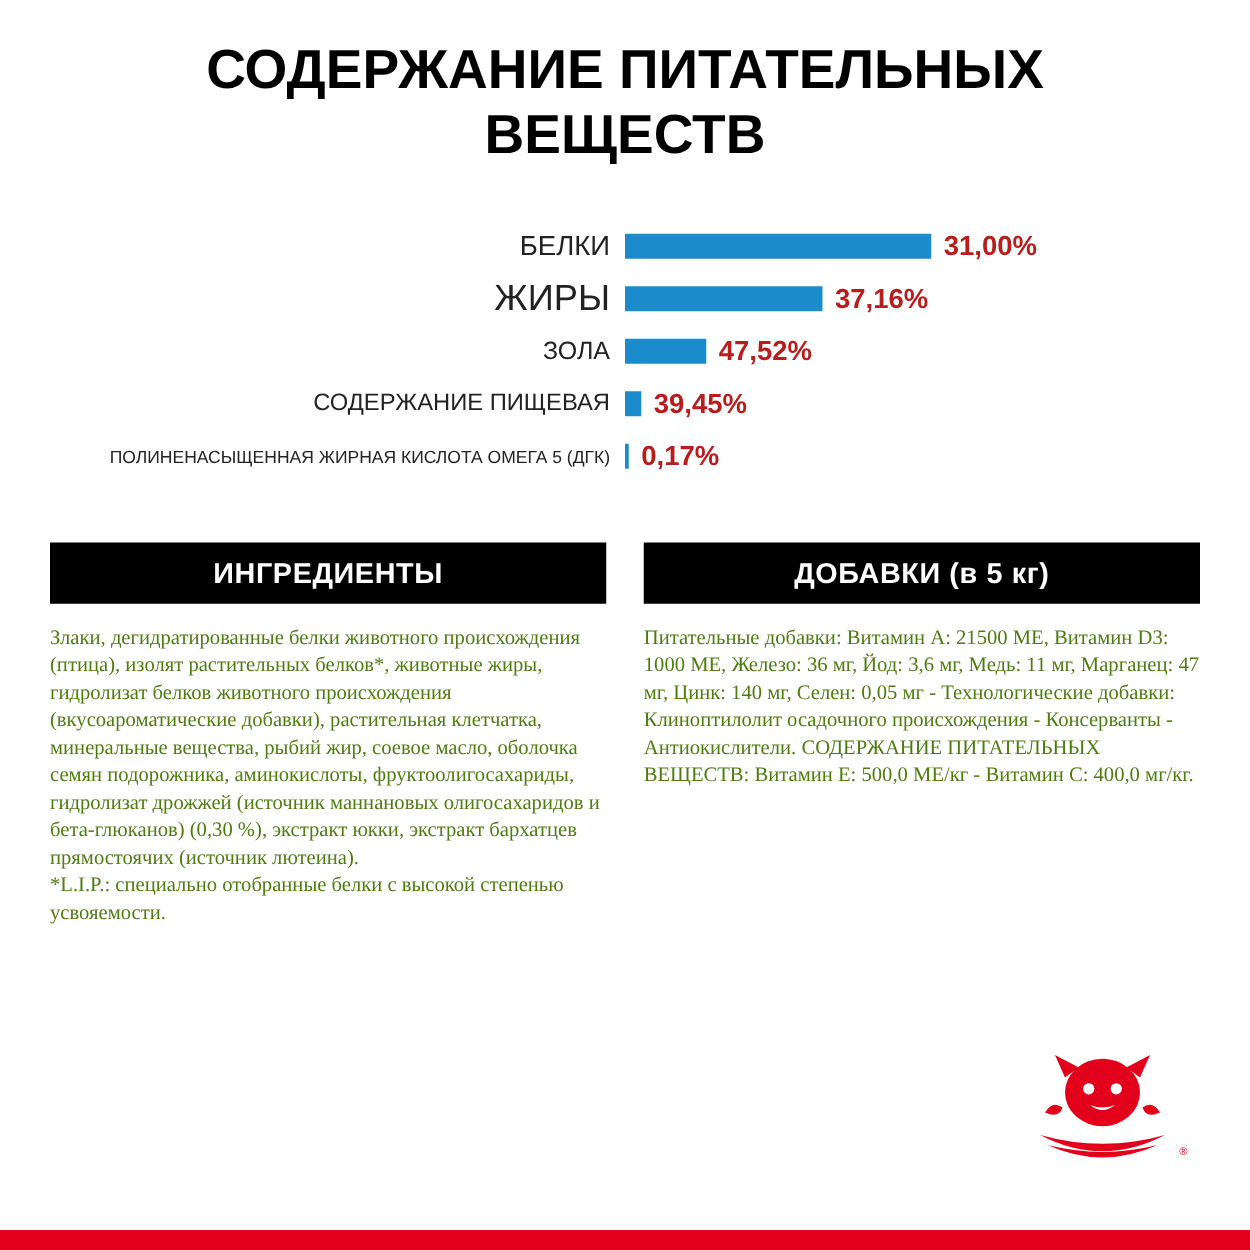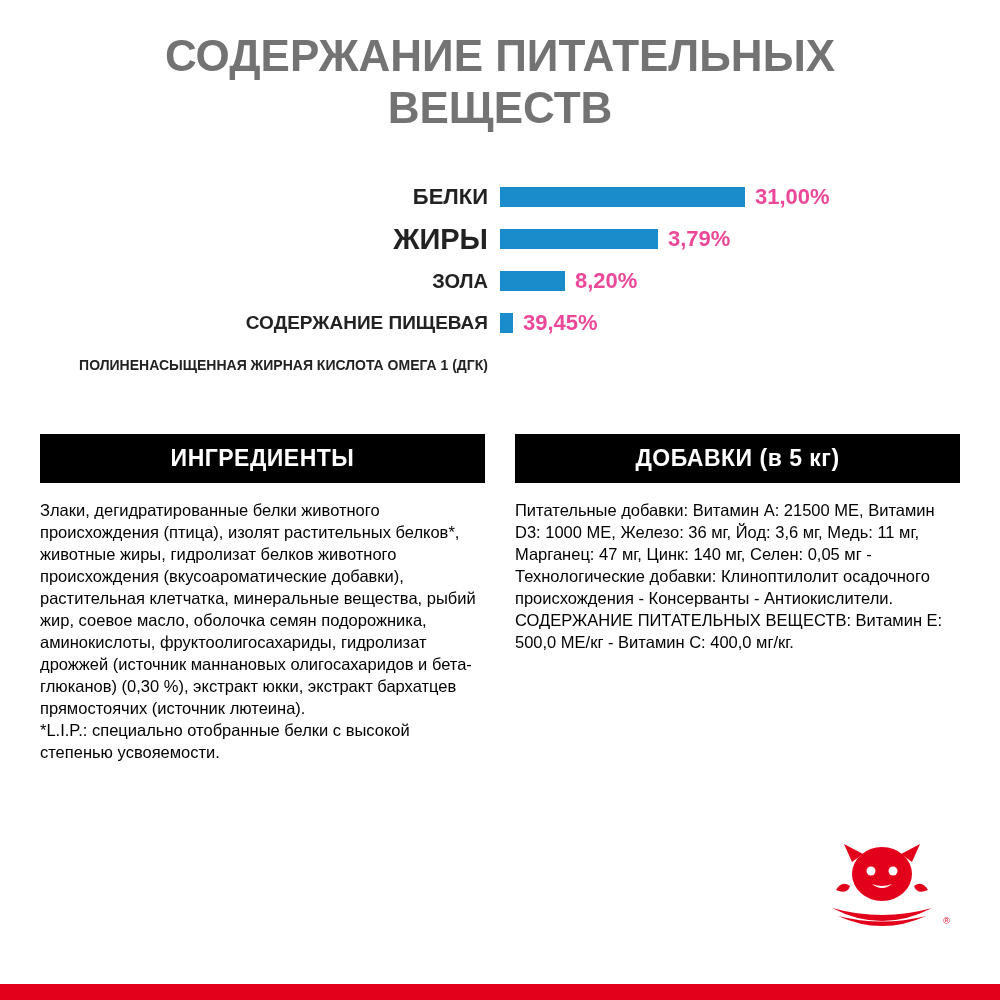--- a/index.html
+++ b/index.html
@@ -17,21 +17,21 @@
 
   .page {
     position: relative;
     width: 1000px;
     height: 1000px;
     box-sizing: border-box;
   }
 
   
   .title {
-    color: #737373;
+    color: #000000;
     font-weight: bold;
     font-size: 44px;
     line-height: 52px;
     text-align: center;
     letter-spacing: 0px;
     padding: 30px 60px 0 60px;
     box-sizing: border-box;
   }
 
   
@@ -43,36 +43,36 @@
   .row {
     display: flex;
     align-items: center;
     height: 42px;
   }
   .row-label {
     width: 470px;
     text-align: right;
     padding-right: 12px;
     box-sizing: border-box;
-    font-weight: bold;
+    font-weight: normal;
     color: #222222;
     white-space: nowrap;
   }
   .row-bar-wrap {
     display: flex;
     align-items: center;
     flex: 1;
   }
   .bar {
     height: 20px;
     background: #1b8ccb;
   }
   .bar-value {
     font-weight: bold;
-    color: #ec4899;
+    color: #b91c1c;
     font-size: 22px;
     margin-left: 10px;
     white-space: nowrap;
   }
 
   .sz-0 .row-label { font-size: 22px; }
   .sz-1 .row-label { font-size: 29px; }
   .sz-2 .row-label { font-size: 20px; }
   .sz-3 .row-label { font-size: 19px; }
   .sz-4 .row-label { font-size: 14px; }
@@ -96,22 +96,23 @@
     font-size: 23px;
     text-align: center;
     padding: 11px 6px;
     box-sizing: border-box;
     letter-spacing: 0.5px;
   }
   .panel-body {
     margin-top: 16px;
     font-size: 16.5px;
     line-height: 22px;
-    color: #000000;
+    color: #4d7c0f;
     white-space: pre-wrap;
+    font-family: Liberation Serif, serif;
   }
 
   
   .logo-wrap {
     position: absolute;
     right: 58px;
     bottom: 72px;
     width: 120px;
     height: 90px;
   }
@@ -147,42 +148,46 @@
       <div class="row-bar-wrap">
         <div class="bar" style="width:245px;"></div>
         <div class="bar-value">31,00%</div>
       </div>
     </div>
 
     <div class="row sz-1">
       <div class="row-label">ЖИРЫ</div>
       <div class="row-bar-wrap">
         <div class="bar" style="width:158px;"></div>
-        <div class="bar-value">3,79%</div>
+        <div class="bar-value">37,16%</div>
       </div>
     </div>
 
     <div class="row sz-2">
       <div class="row-label">ЗОЛА</div>
       <div class="row-bar-wrap">
         <div class="bar" style="width:65px;"></div>
-        <div class="bar-value">8,20%</div>
+        <div class="bar-value">47,52%</div>
       </div>
     </div>
 
     <div class="row sz-3">
       <div class="row-label">СОДЕРЖАНИЕ ПИЩЕВАЯ</div>
       <div class="row-bar-wrap">
         <div class="bar" style="width:13px;"></div>
         <div class="bar-value">39,45%</div>
       </div>
     </div>
 
     <div class="row sz-4">
-      <div class="row-label">ПОЛИНЕНАСЫЩЕННАЯ ЖИРНАЯ КИСЛОТА ОМЕГА 1 (ДГК)</div>
+      <div class="row-label">ПОЛИНЕНАСЫЩЕННАЯ ЖИРНАЯ КИСЛОТА ОМЕГА 5 (ДГК)</div>
+      <div class="row-bar-wrap">
+        <div class="bar" style="width:3px;"></div>
+        <div class="bar-value">0,17%</div>
+      </div>
     </div>
 
   </div>
 
   <div class="panels">
 
     <div class="panel">
       <div class="panel-head">ИНГРЕДИЕНТЫ</div>
       <div class="panel-body">Злаки, дегидратированные белки животного происхождения (птица), изолят растительных белков*, животные жиры, гидролизат белков животного происхождения (вкусоароматические добавки), растительная клетчатка, минеральные вещества, рыбий жир, соевое масло, оболочка семян подорожника, аминокислоты, фруктоолигосахариды, гидролизат дрожжей (источник маннановых олигосахаридов и бета-глюканов) (0,30 %), экстракт юкки, экстракт бархатцев прямостоячих (источник лютеина).
 *L.I.P.: специально отобранные белки с высокой степенью усвояемости.</div>

